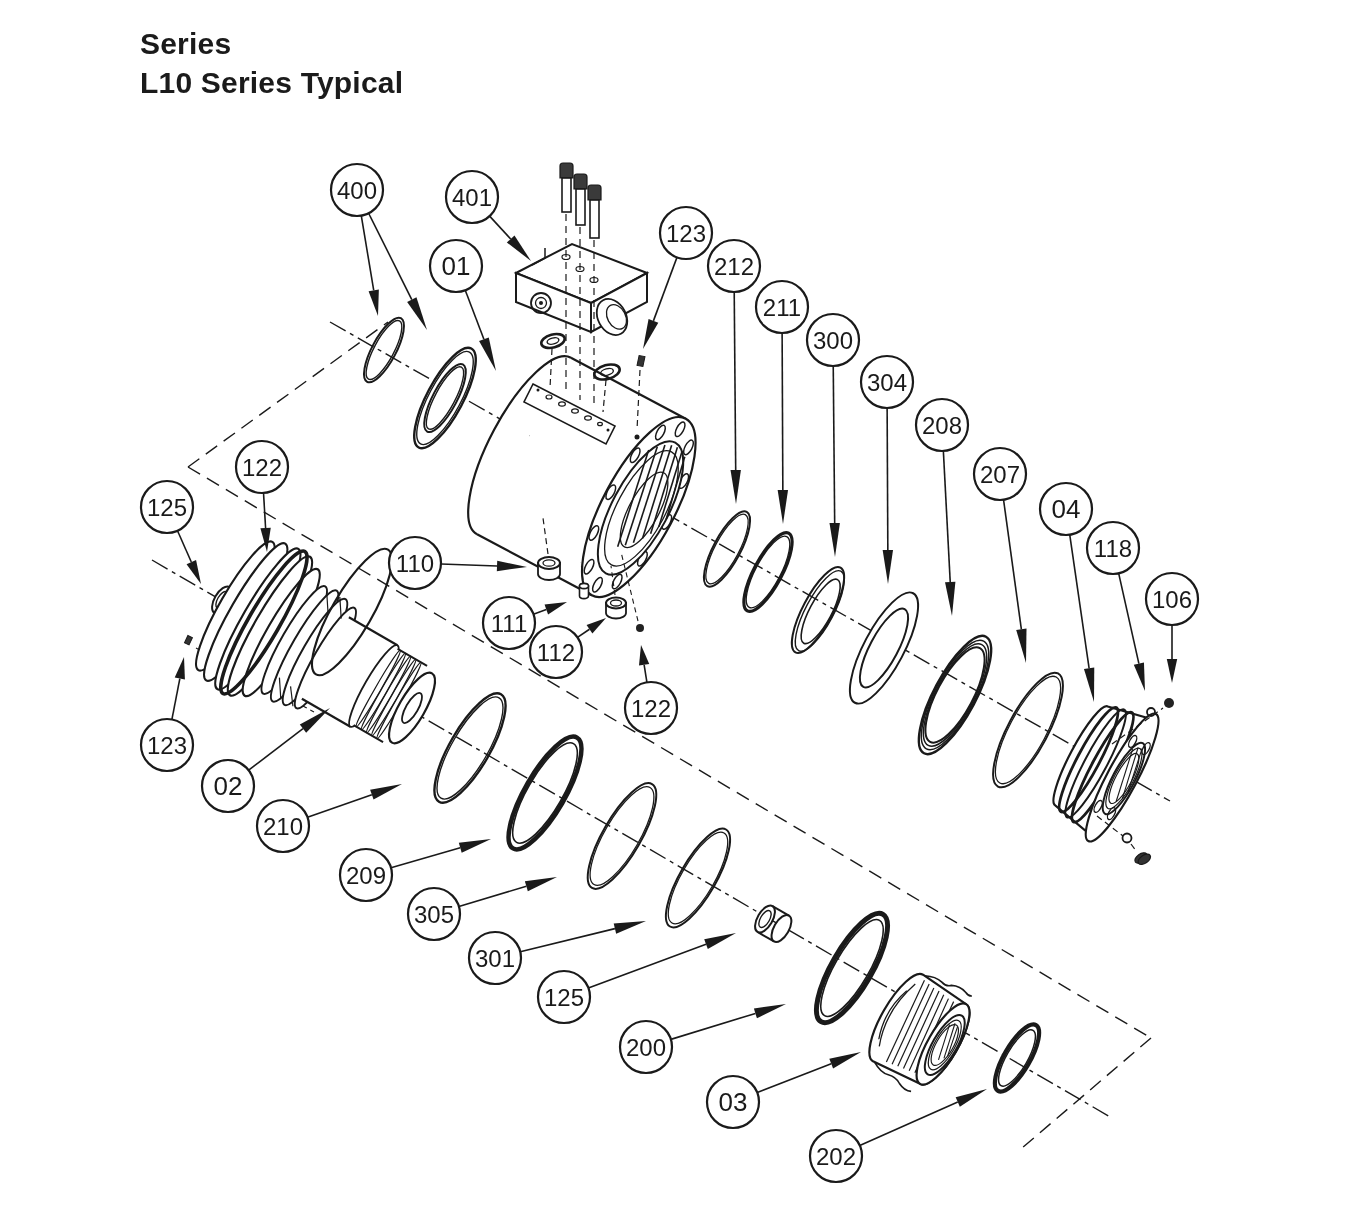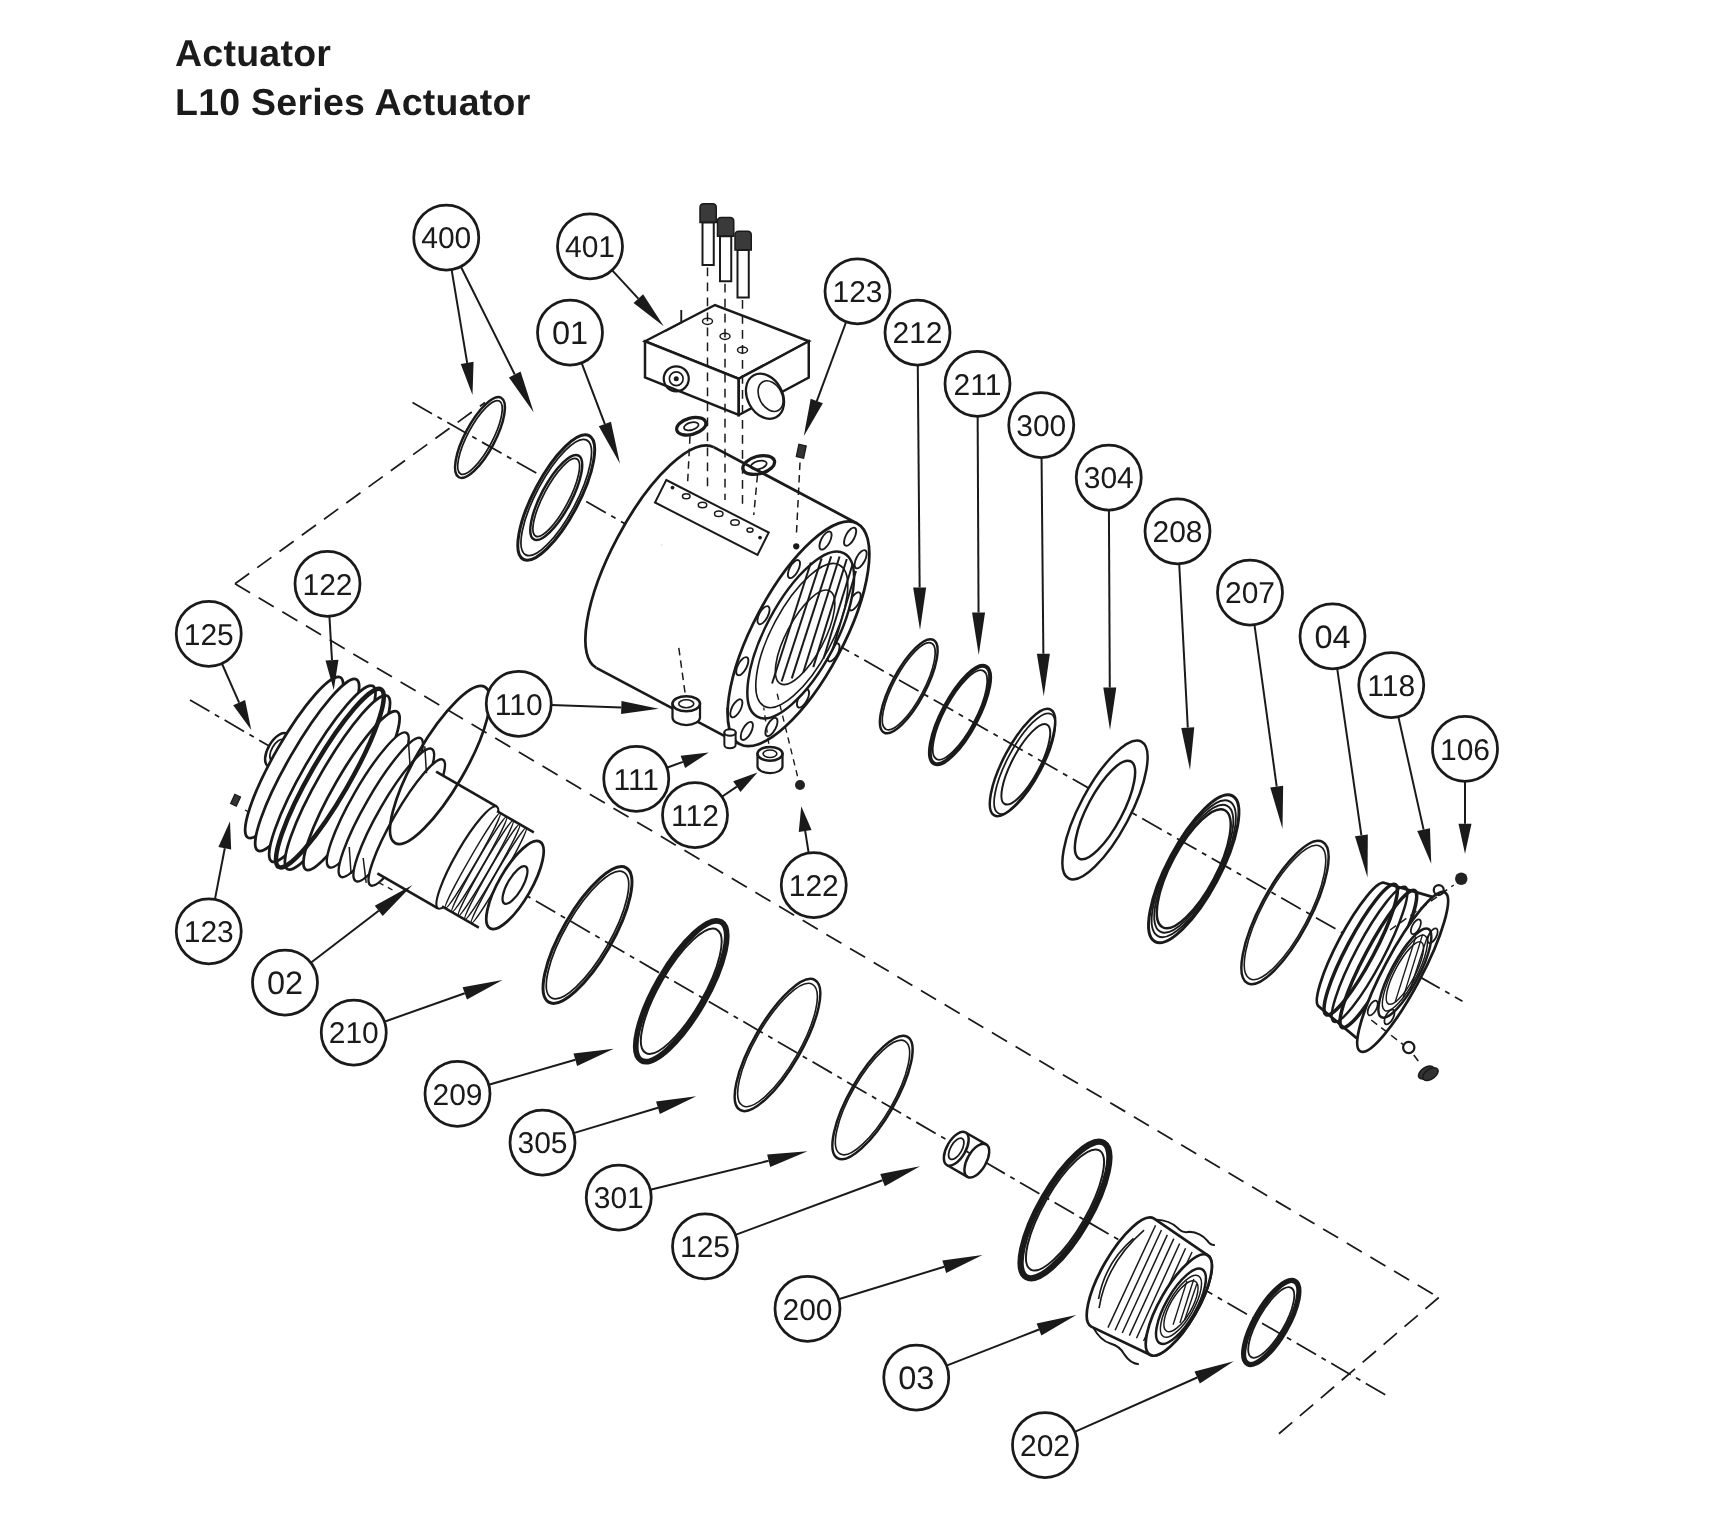--- a/index.html
+++ b/index.html
@@ -10,22 +10,22 @@
   svg{position:absolute;left:0;top:0;}
   svg text{font-family:"Liberation Sans",sans-serif;fill:#1a1a1a;}
   .ln{stroke:#1a1a1a;fill:none;}
 </style>
 </head>
 <body>
 
 <div class="stage">
 
   <div class="title">
-    <div>Actuator</div>
-    <div>L10 Series Actuator</div>
+    <div>Series</div>
+    <div>L10 Series Typical</div>
   </div>
 
   <svg width="1368" height="1215" viewBox="0 0 1368 1215">
 
     <g>
       <line class="ln" x1="330" y1="322" x2="1170" y2="801" stroke-width="1.4" stroke-dasharray="18 5 4 5"></line>
       <line class="ln" x1="152" y1="560" x2="1112" y2="1118" stroke-width="1.4" stroke-dasharray="18 5 4 5"></line>
       <line class="ln" x1="188" y1="467" x2="388" y2="322" stroke-width="1.4" stroke-dasharray="14 8"></line>
       <line class="ln" x1="188" y1="467" x2="1151" y2="1038" stroke-width="1.4" stroke-dasharray="14 8"></line>
       <line class="ln" x1="1151" y1="1038" x2="1022" y2="1148" stroke-width="1.4" stroke-dasharray="14 8"></line>

